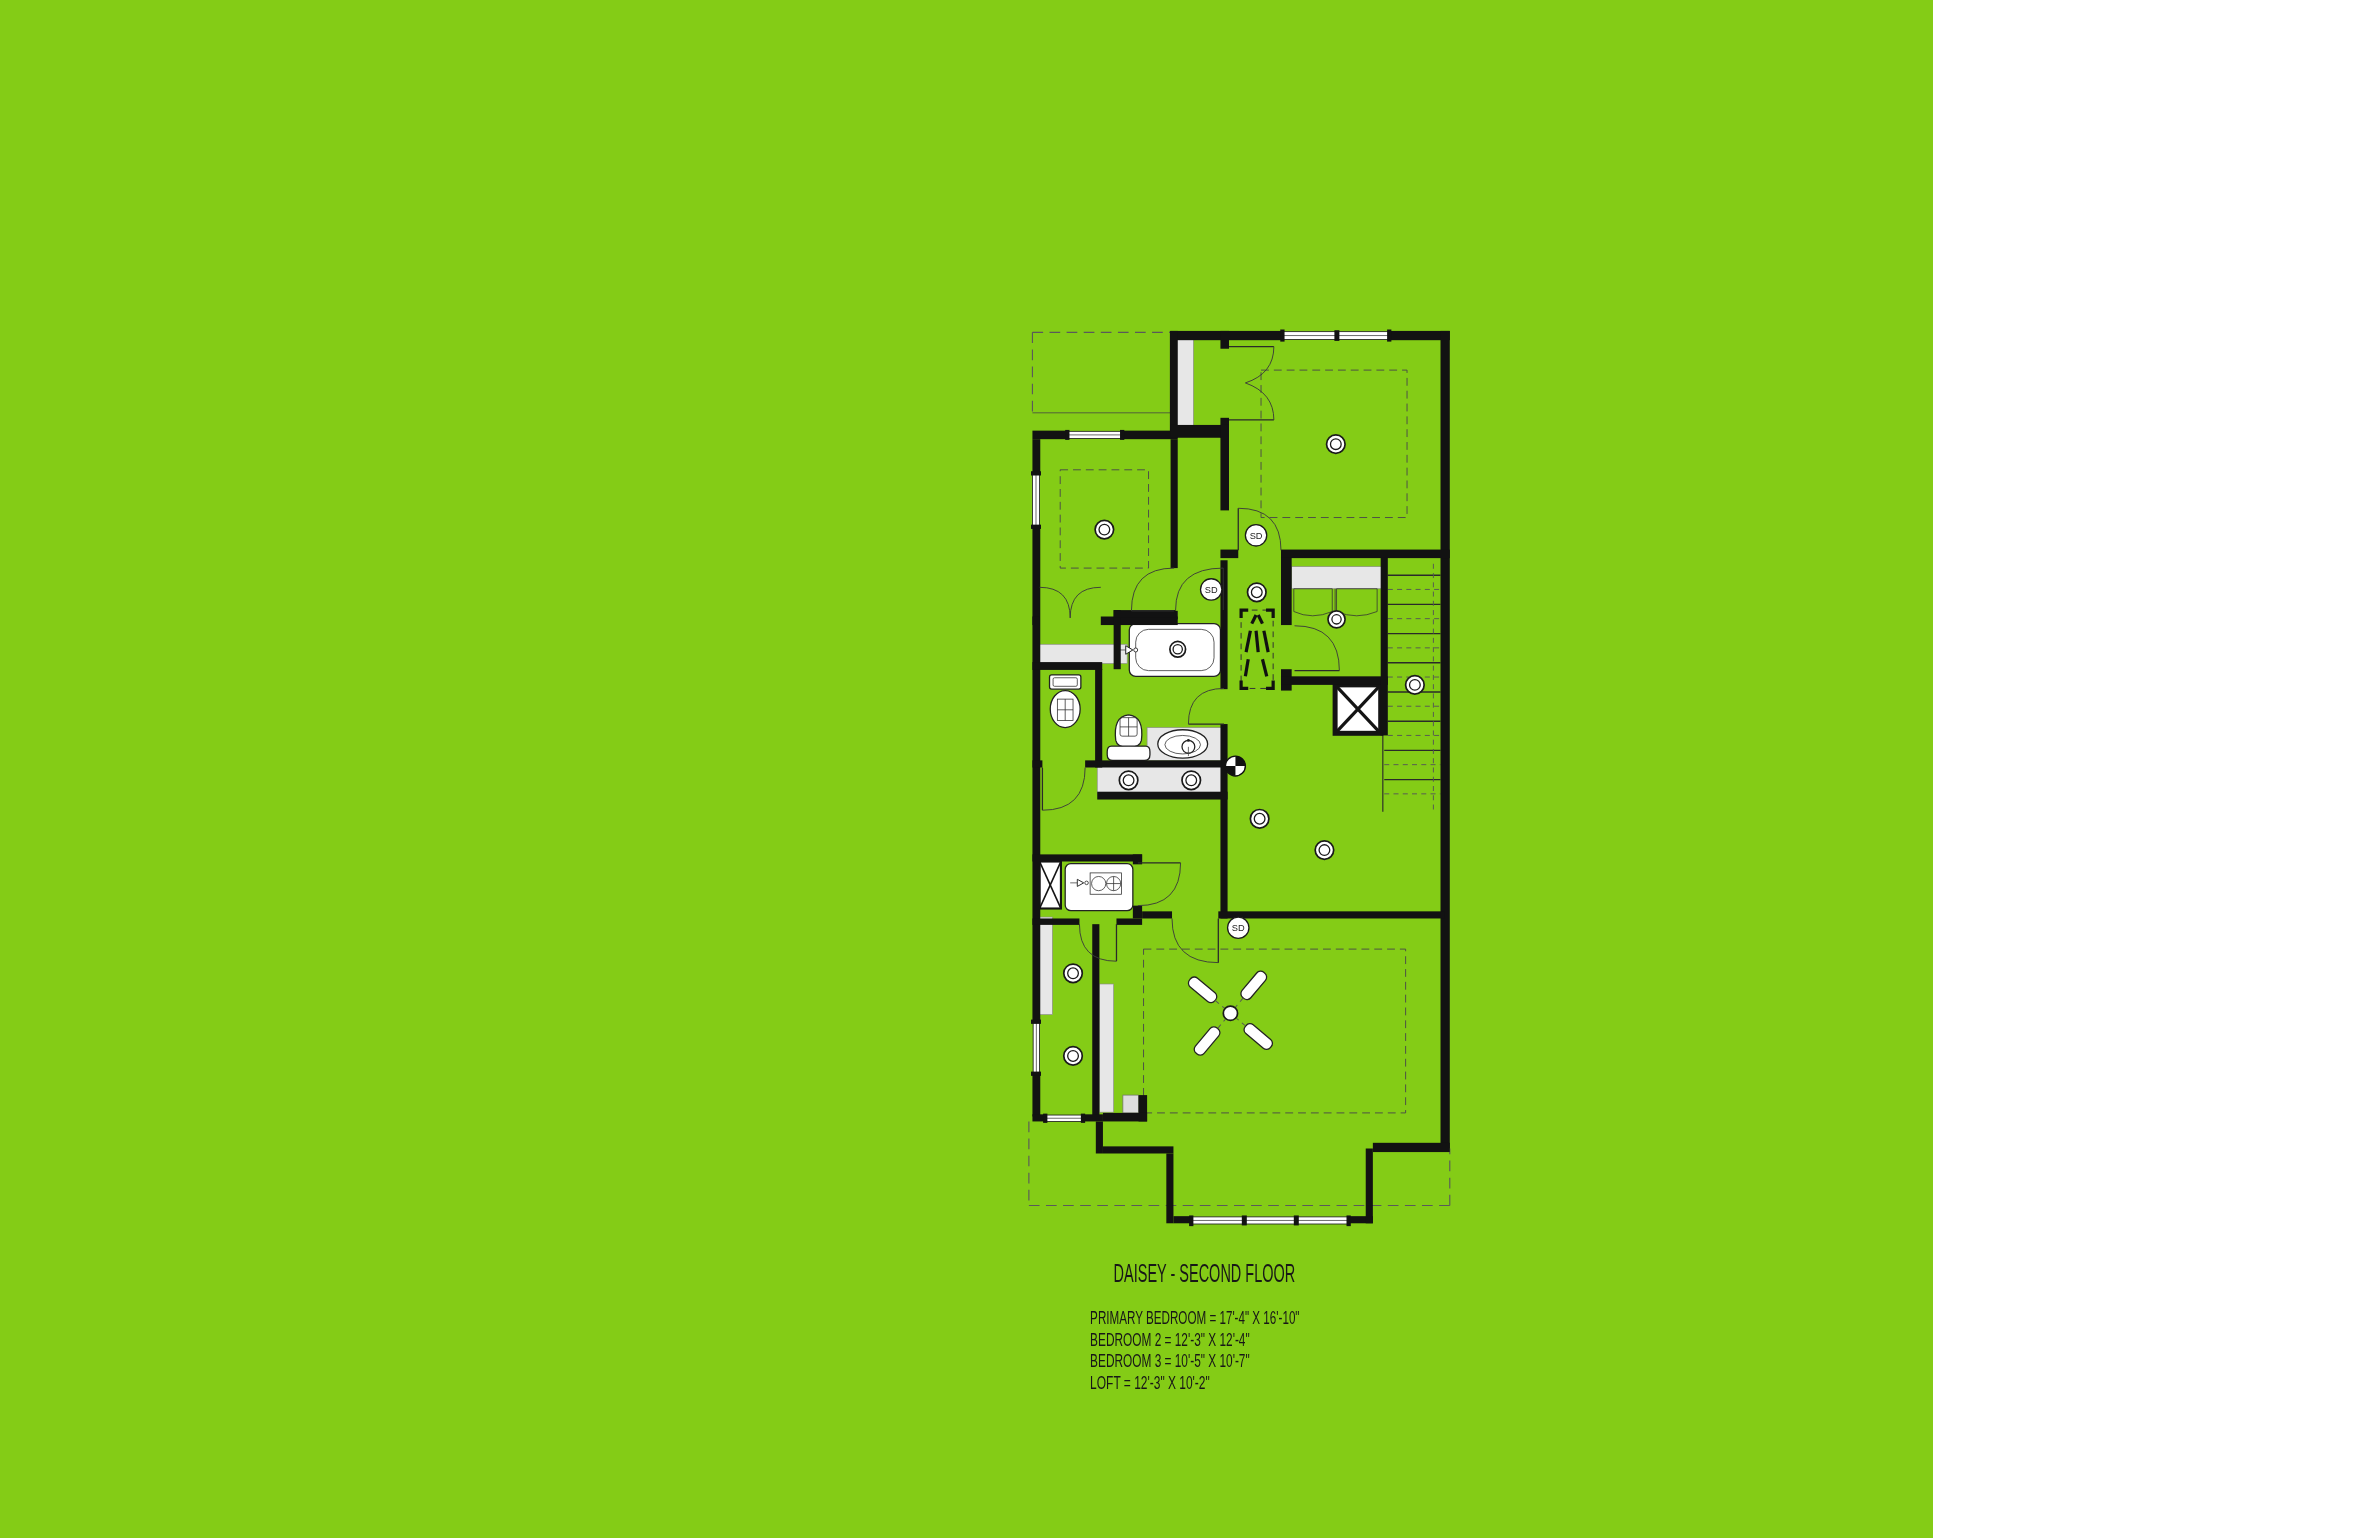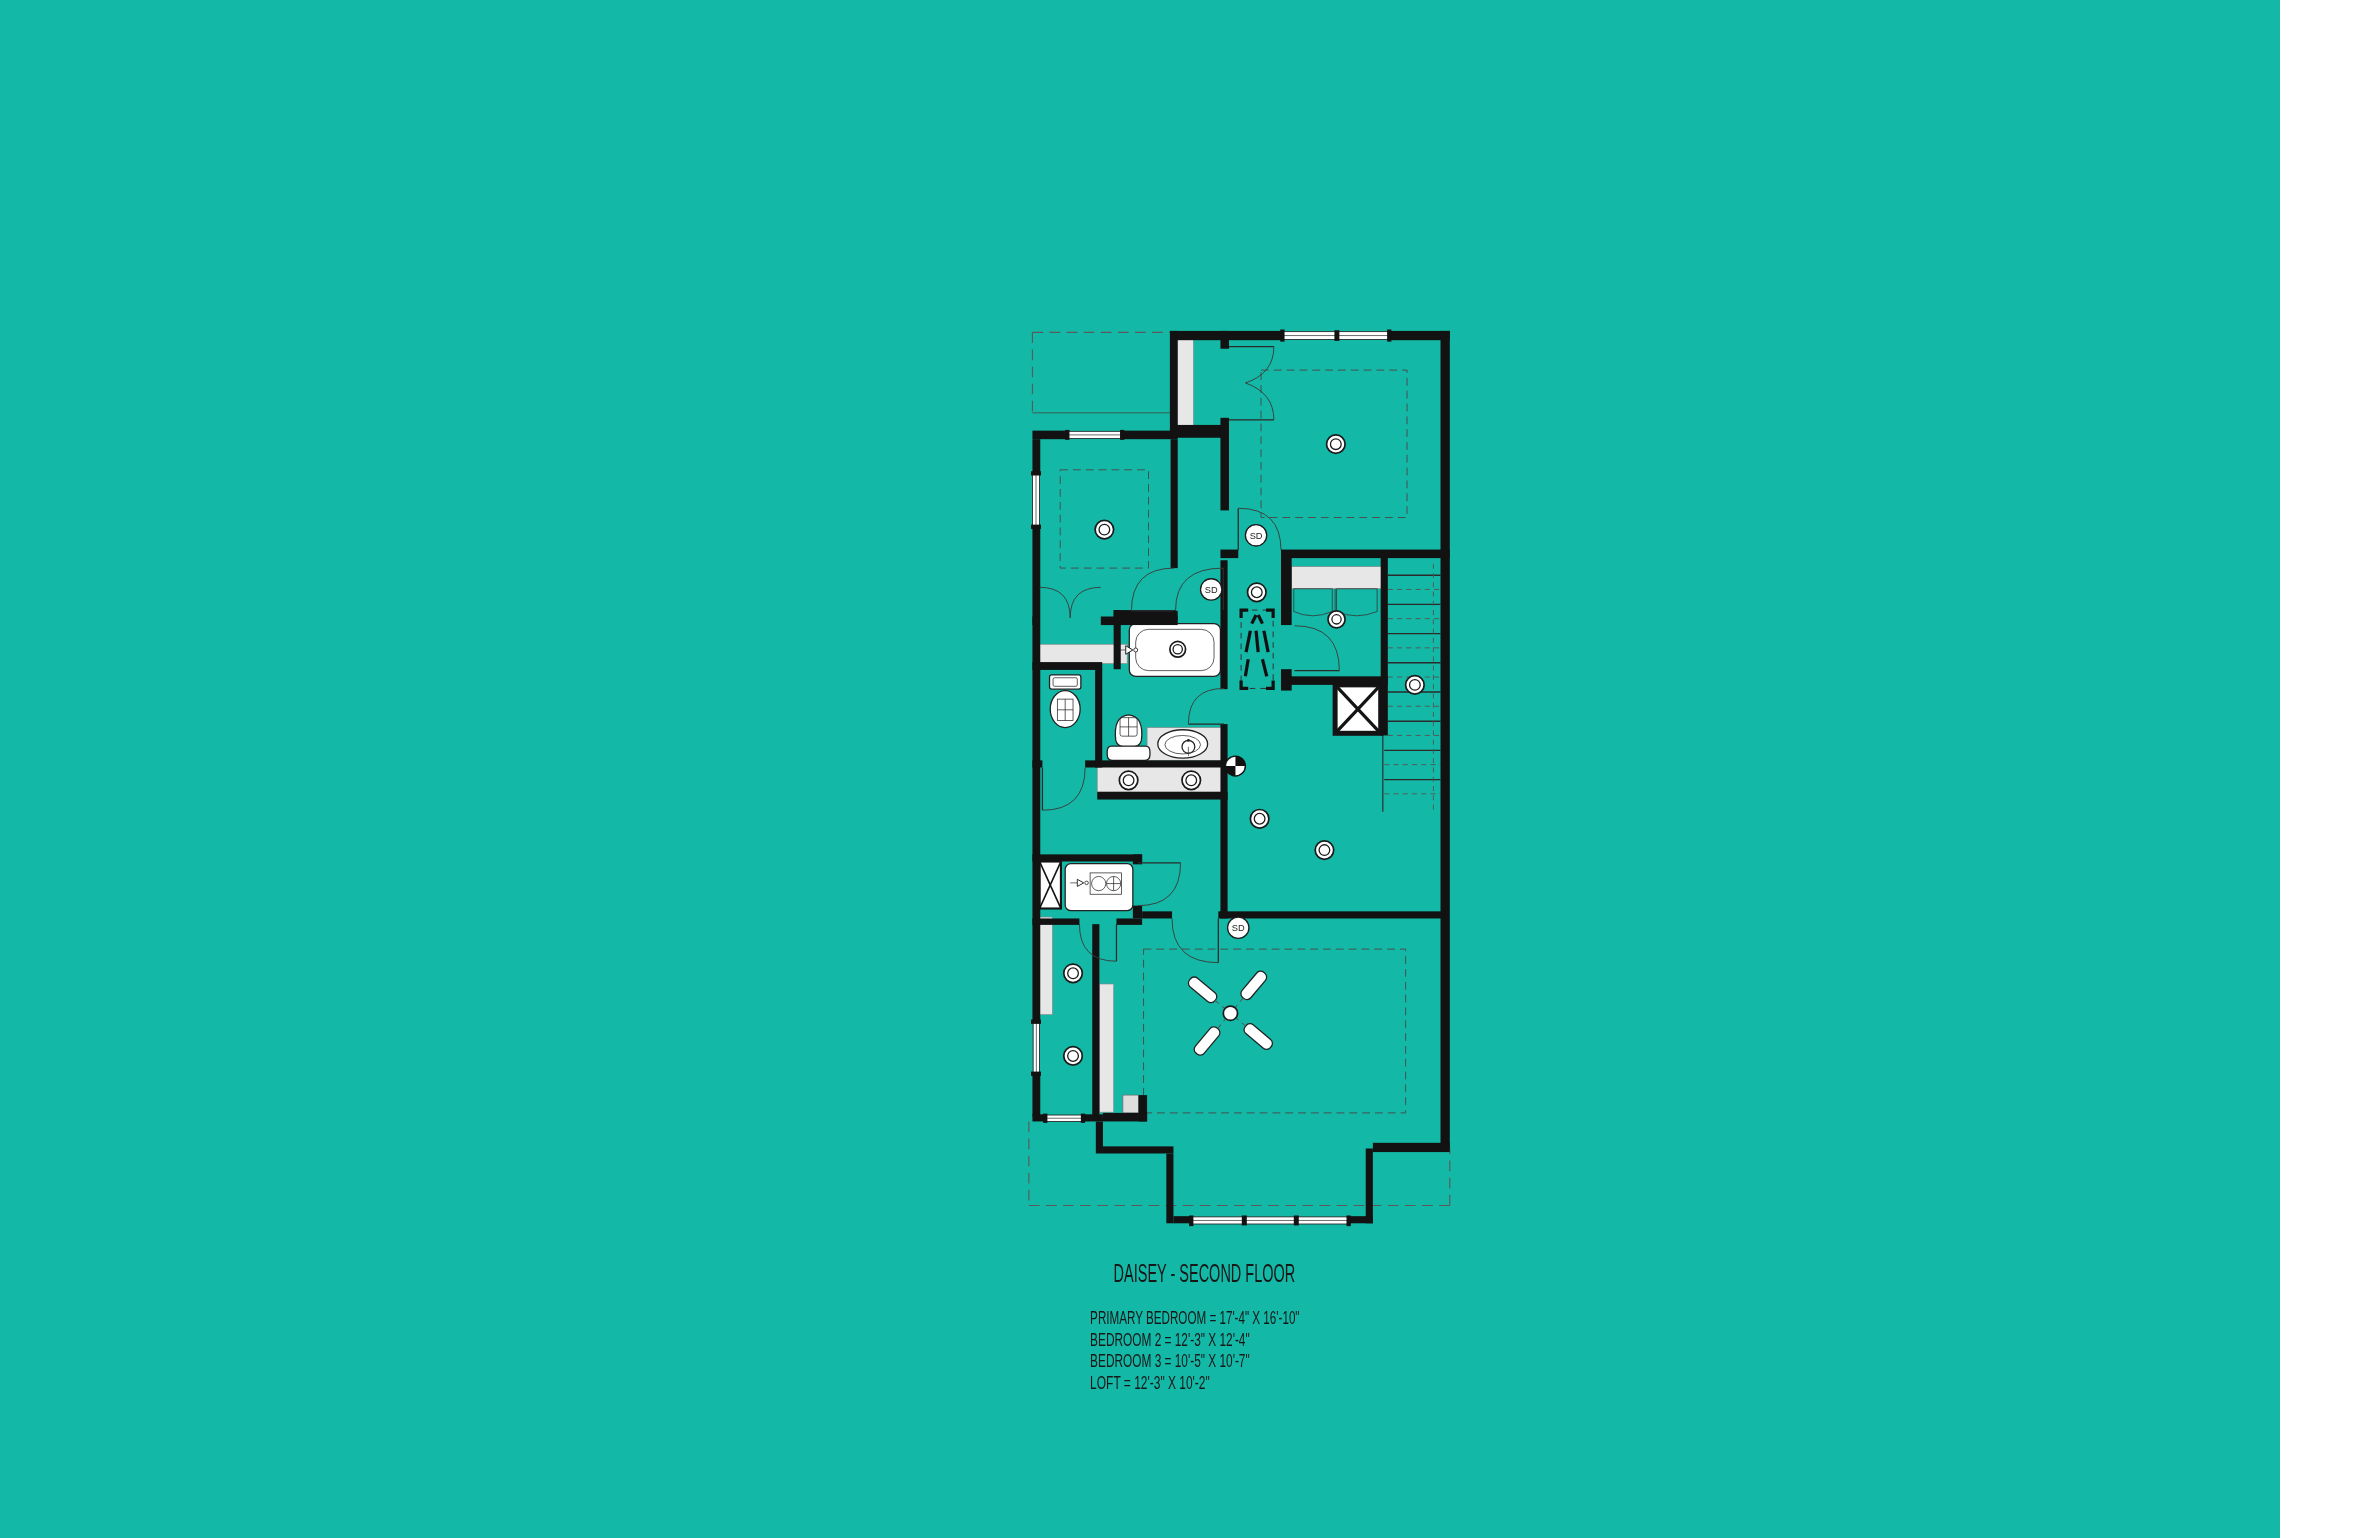--- a/index.html
+++ b/index.html
@@ -1,16 +1,16 @@
 <!DOCTYPE html>
 <html style="font-size:11.4px"><head>
 <meta charset="utf-8">
 <style>
   html,body{margin:0;padding:0;background:#ffffff;}
-  #canvas{position:relative;width:2280px;height:1538px;background:#14b8a6;overflow:hidden;
+  #canvas{position:relative;width:1933px;height:1538px;background:#84cc16;overflow:hidden;
           font-family:"Liberation Sans",sans-serif;}
   #plan-svg{position:absolute;left:1003px;top:306px;width:499px;height:1111px;}
   .wall{fill:#121212;stroke:none;}
   .thin{stroke:#2a2a2a;stroke-width:1.6;fill:none;}
   .thin2{stroke:#444;stroke-width:1.1;fill:none;}
   .fix{stroke:#222;stroke-width:1.8;fill:#ffffff;}
   .fixin{stroke:#333;stroke-width:1.1;fill:none;}
   .gray{fill:#e7e7e7;stroke:#8a8a8a;stroke-width:0.9;}
   .grayd{fill:#dedede;stroke:#6f6f6f;stroke-width:1;}
   .door{stroke:#3a3a3a;stroke-width:1.3;fill:none;}

